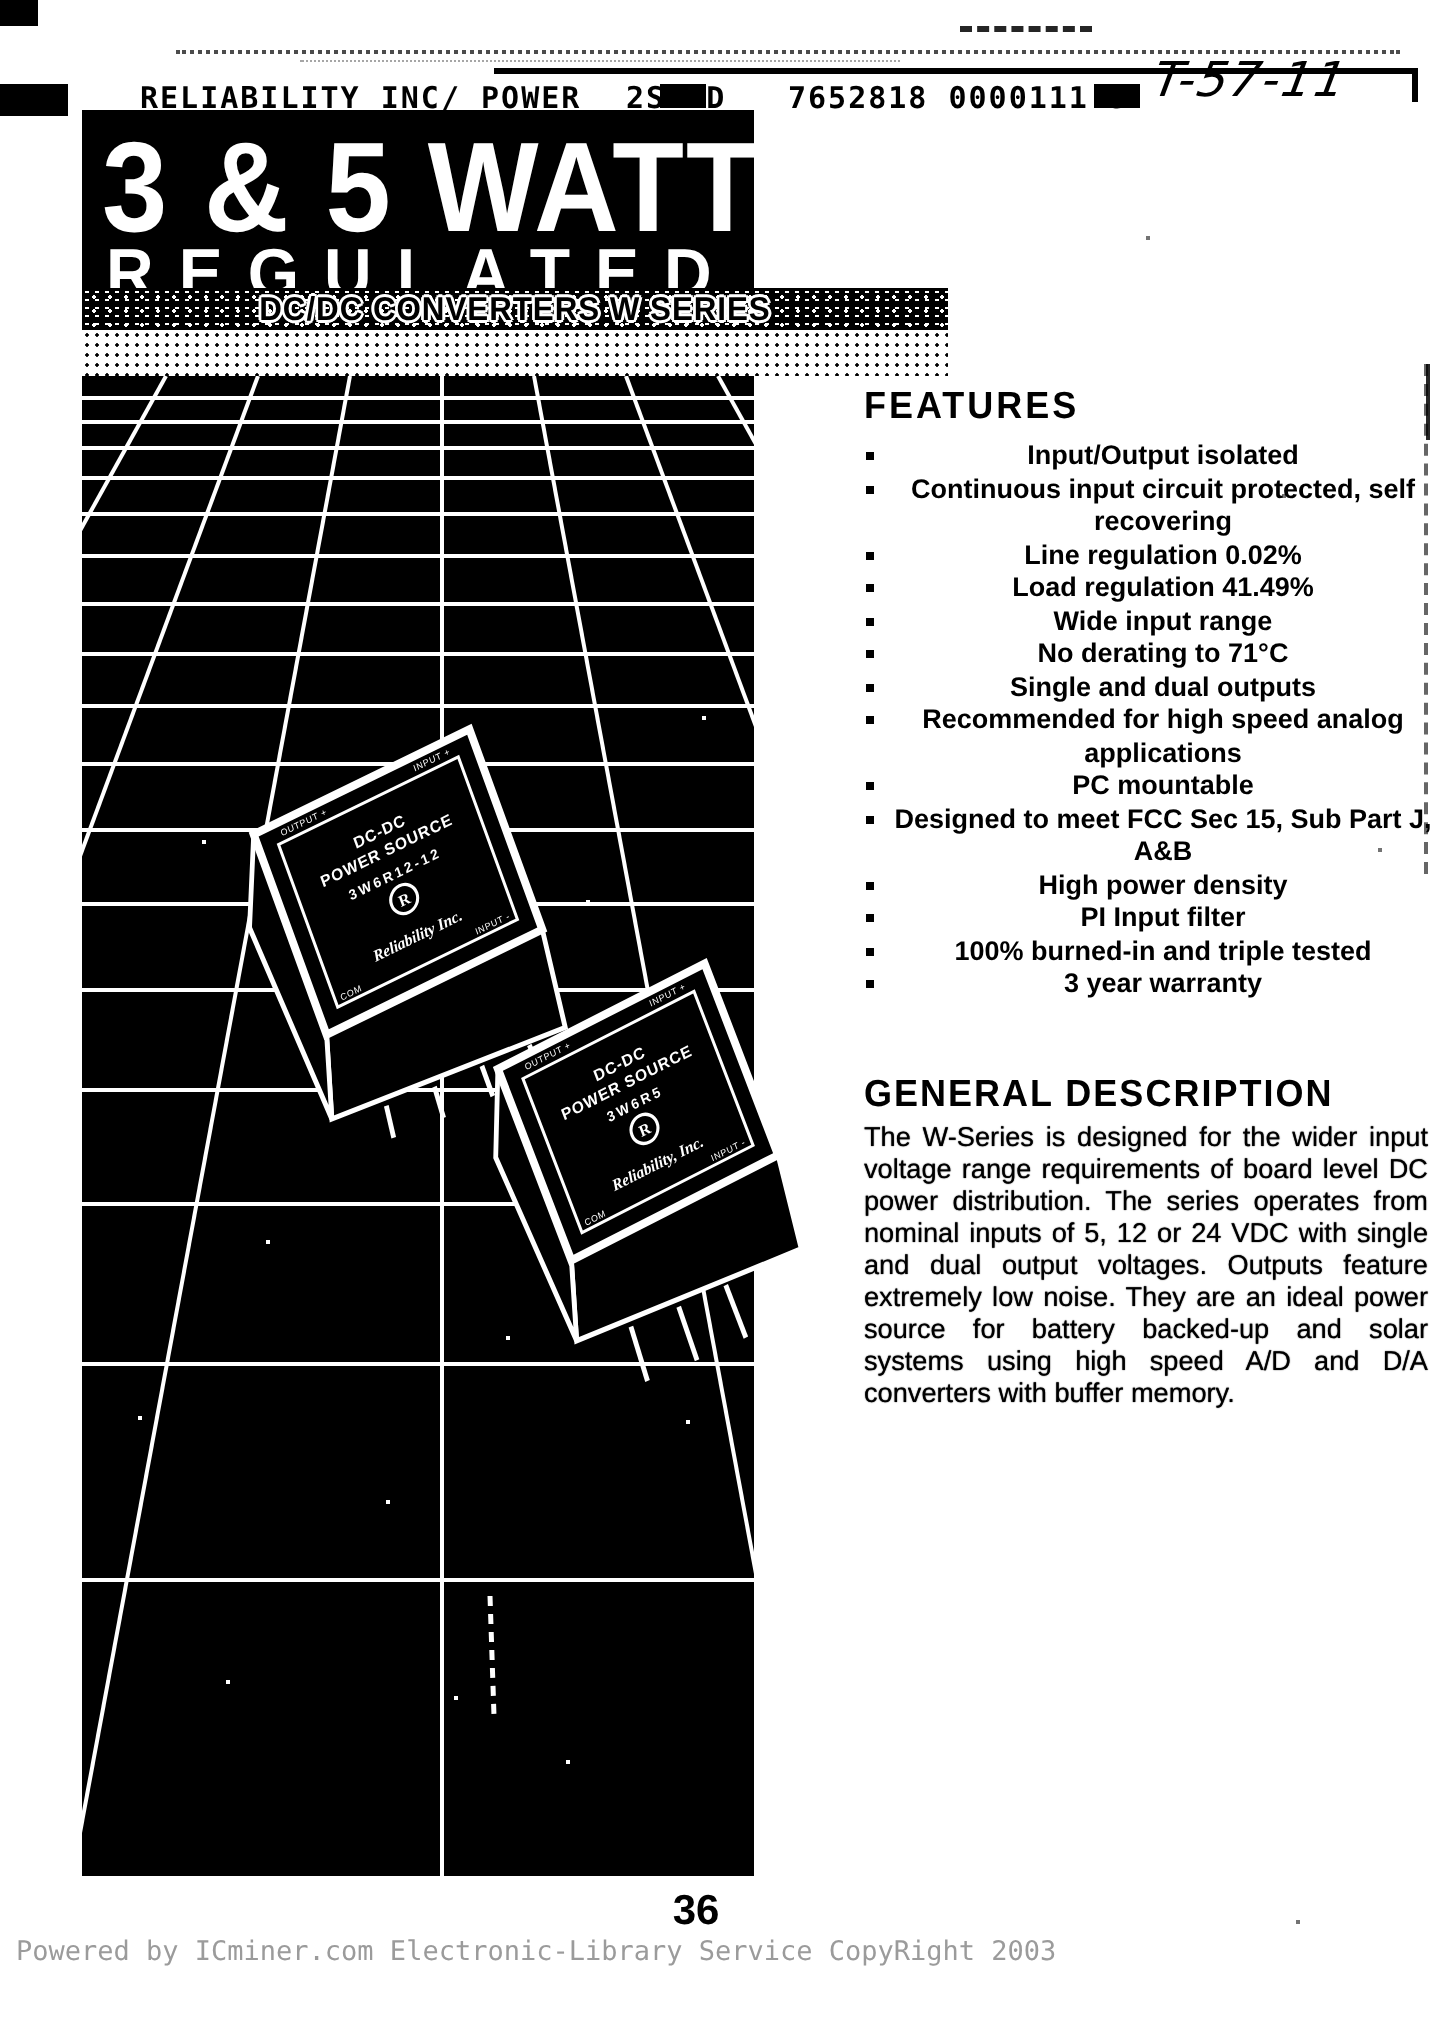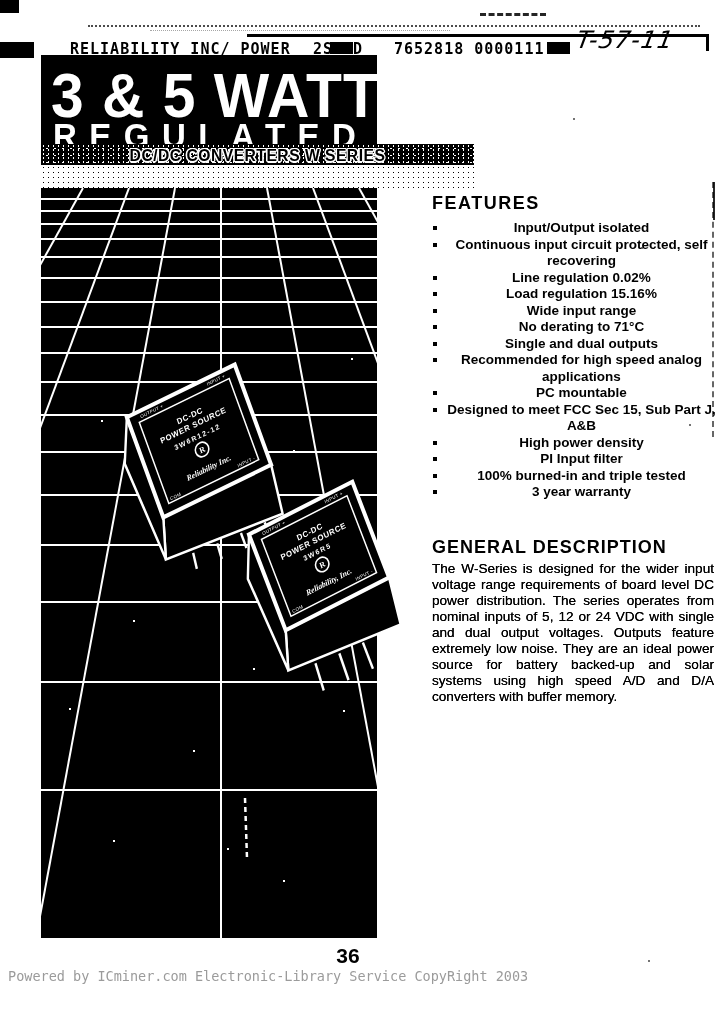--- a/index.html
+++ b/index.html
@@ -239,21 +239,21 @@
       <text class="m-tiny end" x="45" y="39">INPUT -</text>
     </g>
   </svg>
 </div>
 
 <div class="abs" id="features-heading">FEATURES</div>
 <ul class="abs" id="features-list">
     <li>Input/Output isolated</li>
     <li>Continuous input circuit protected, self recovering</li>
     <li>Line regulation 0.02%</li>
-    <li>Load regulation 15.16%</li>
+    <li>Load regulation 41.49%</li>
     <li>Wide input range</li>
     <li>No derating to 71°C</li>
     <li>Single and dual outputs</li>
     <li>Recommended for high speed analog applications</li>
     <li>PC mountable</li>
     <li>Designed to meet FCC Sec 15, Sub Part J, A&amp;B</li>
     <li>High power density</li>
     <li>PI Input filter</li>
     <li>100% burned-in and triple tested</li>
     <li>3 year warranty</li>

